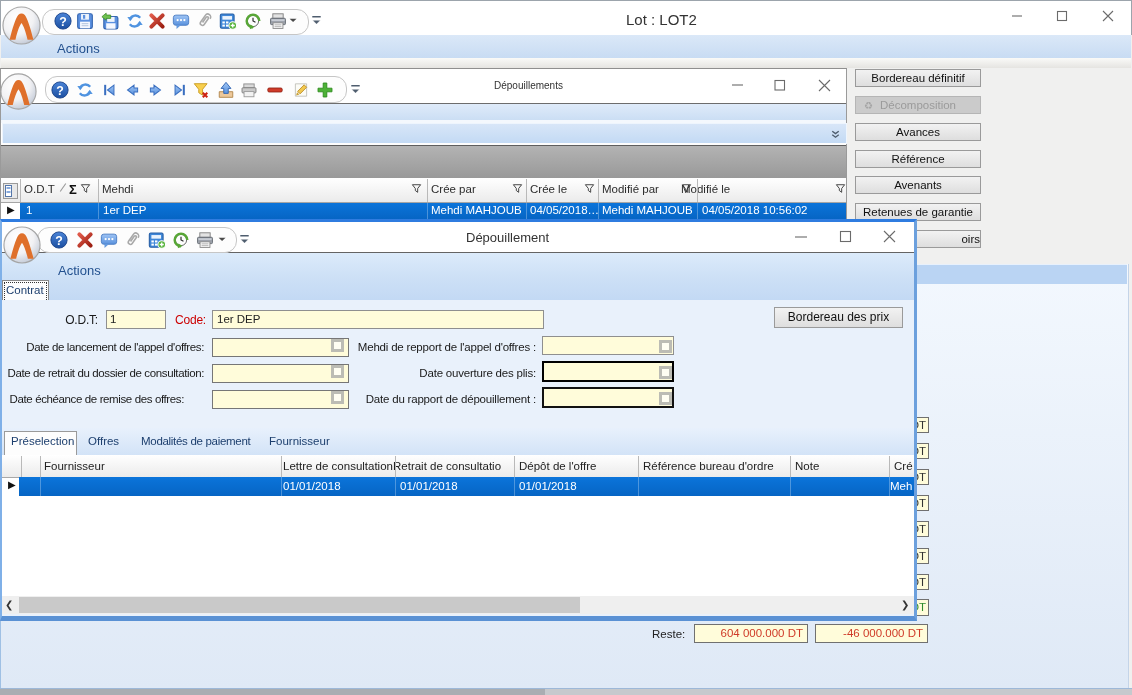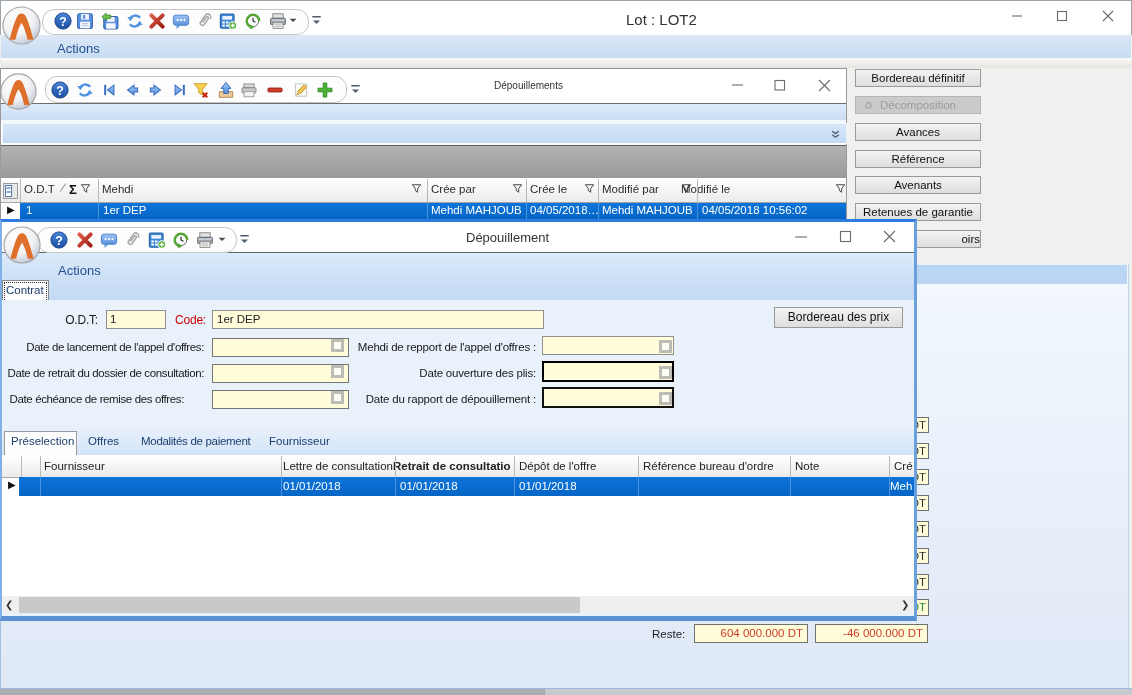--- a/index.html
+++ b/index.html
@@ -323,21 +323,21 @@
   <div class="abs" style="left:0;top:206px;width:912px;height:28px;background:linear-gradient(#e8f1fc,#d2e3f7);"></div>
   <div class="abs" style="left:2px;top:209px;width:73px;height:25px;background:#fdfdfd;border:1px solid #9a9a9a;border-bottom:none;box-sizing:border-box;"></div>
   <div class="abs tabtxt" style="left:9px;top:213px;">Préselection</div>
   <div class="abs tabtxt" style="left:86px;top:213px;">Offres</div>
   <div class="abs tabtxt" style="left:139px;top:213px;letter-spacing:-0.3px;">Modalités de paiement</div>
   <div class="abs tabtxt" style="left:267px;top:213px;">Fournisseur</div>
 
   <div class="abs gridhead" style="left:0;top:233px;width:912px;height:22px;border-bottom:1px solid #a8a8a8;"></div>
   <div class="abs" style="left:42px;top:238px;">Fournisseur</div>
   <div class="abs" style="left:281px;top:238px;">Lettre de consultation</div>
-  <div class="abs" style="left:391px;top:238px;font-weight:bold;">Retrait de consultatio</div>
+  <div class="abs" style="left:391px;top:238px;">Retrait de consultatio</div>
   <div class="abs" style="left:517px;top:238px;">Dépôt de l'offre</div>
   <div class="abs" style="left:641px;top:238px;">Référence bureau d'ordre</div>
   <div class="abs" style="left:793px;top:238px;">Note</div>
   <div class="abs" style="left:892px;top:238px;">Cré</div>
   <div class="abs" style="left:0;top:256px;width:912px;height:118px;background:#fff;"></div>
   <div class="selrow" style="left:17px;top:255px;width:895px;height:19px;"></div>
   <div class="abs" style="left:281px;top:258px;color:#fff;">01/01/2018</div>
   <div class="abs" style="left:398px;top:258px;color:#fff;">01/01/2018</div>
   <div class="abs" style="left:517px;top:258px;color:#fff;">01/01/2018</div>
   <div class="abs" style="left:888px;top:258px;color:#fff;">Meh</div>

